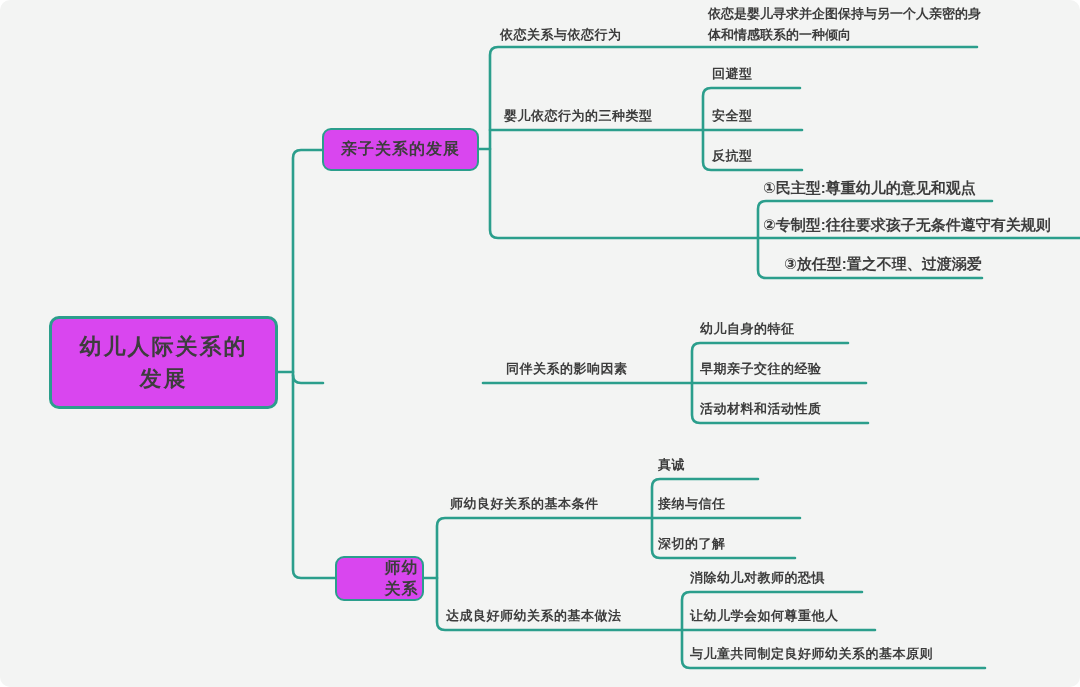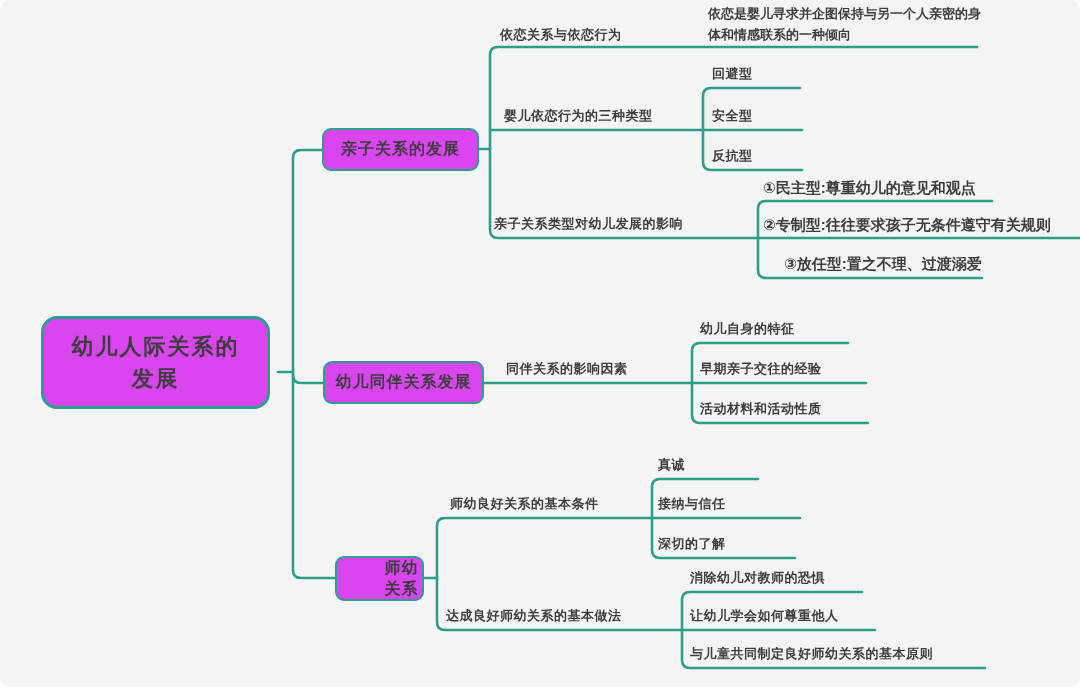--- a/index.html
+++ b/index.html
@@ -58,43 +58,39 @@
       <path d="M 423 578 H 437"></path>
 
       <path d="M 800 518 H 445 Q 437 518 437 526 V 622 Q 437 630 445 630 H 875"></path>
 
       <path d="M 758 479 H 660 Q 652 479 652 487 V 550 Q 652 558 660 558 H 795"></path>
 
       <path d="M 862 592 H 690 Q 682 592 682 600 V 660 Q 682 668 690 668 H 985"></path>
     </g>
   </svg>
 
-  <div class="box-node root-node" style="left:41px;top:316px;width:229px;height:93px;border-radius:16px;">
+  <div class="box-node root-node" style="left:49px;top:316px;width:229px;height:93px;">
     <span>幼儿人际关系的发展</span>
   </div>
 
   <div class="box-node" style="left:322px;top:128px;width:157px;height:43px;">
     <span>亲子关系的发展</span>
-  </div>
-  <div class="box-node" style="left:323px;top:361px;width:161px;height:43px;">
-    <span>幼儿同伴关系发展</span>
   </div>
   <div class="box-node" style="left:335px;top:556px;width:89px;height:45px;padding-left:44px;">
     <span>师幼关系</span>
   </div>
 
   <div class="line-node" style="left:500px;top:25px;">依恋关系与依恋行为</div>
   <div class="line-node wrap2" style="left:708px;top:3px;">依恋是婴儿寻求并企图保持与另一个人亲密的身体和情感联系的一种倾向</div>
 
   <div class="line-node" style="left:504px;top:106px;">婴儿依恋行为的三种类型</div>
   <div class="line-node" style="left:712px;top:64px;">回避型</div>
   <div class="line-node" style="left:712px;top:106px;">安全型</div>
   <div class="line-node" style="left:712px;top:146px;">反抗型</div>
 
-  <div class="line-node" style="left:494px;top:214px;">亲子关系类型对幼儿发展的影响</div>
   <div class="line-node small" style="left:763px;top:178px;">①民主型:尊重幼儿的意见和观点</div>
   <div class="line-node small" style="left:763px;top:215px;">②专制型:往往要求孩子无条件遵守有关规则</div>
   <div class="line-node small" style="left:784px;top:254px;">③放任型:置之不理、过渡溺爱</div>
 
   <div class="line-node" style="left:506px;top:359px;">同伴关系的影响因素</div>
   <div class="line-node" style="left:700px;top:319px;">幼儿自身的特征</div>
   <div class="line-node" style="left:700px;top:359px;">早期亲子交往的经验</div>
   <div class="line-node" style="left:700px;top:399px;">活动材料和活动性质</div>
 
   <div class="line-node" style="left:450px;top:494px;">师幼良好关系的基本条件</div>

